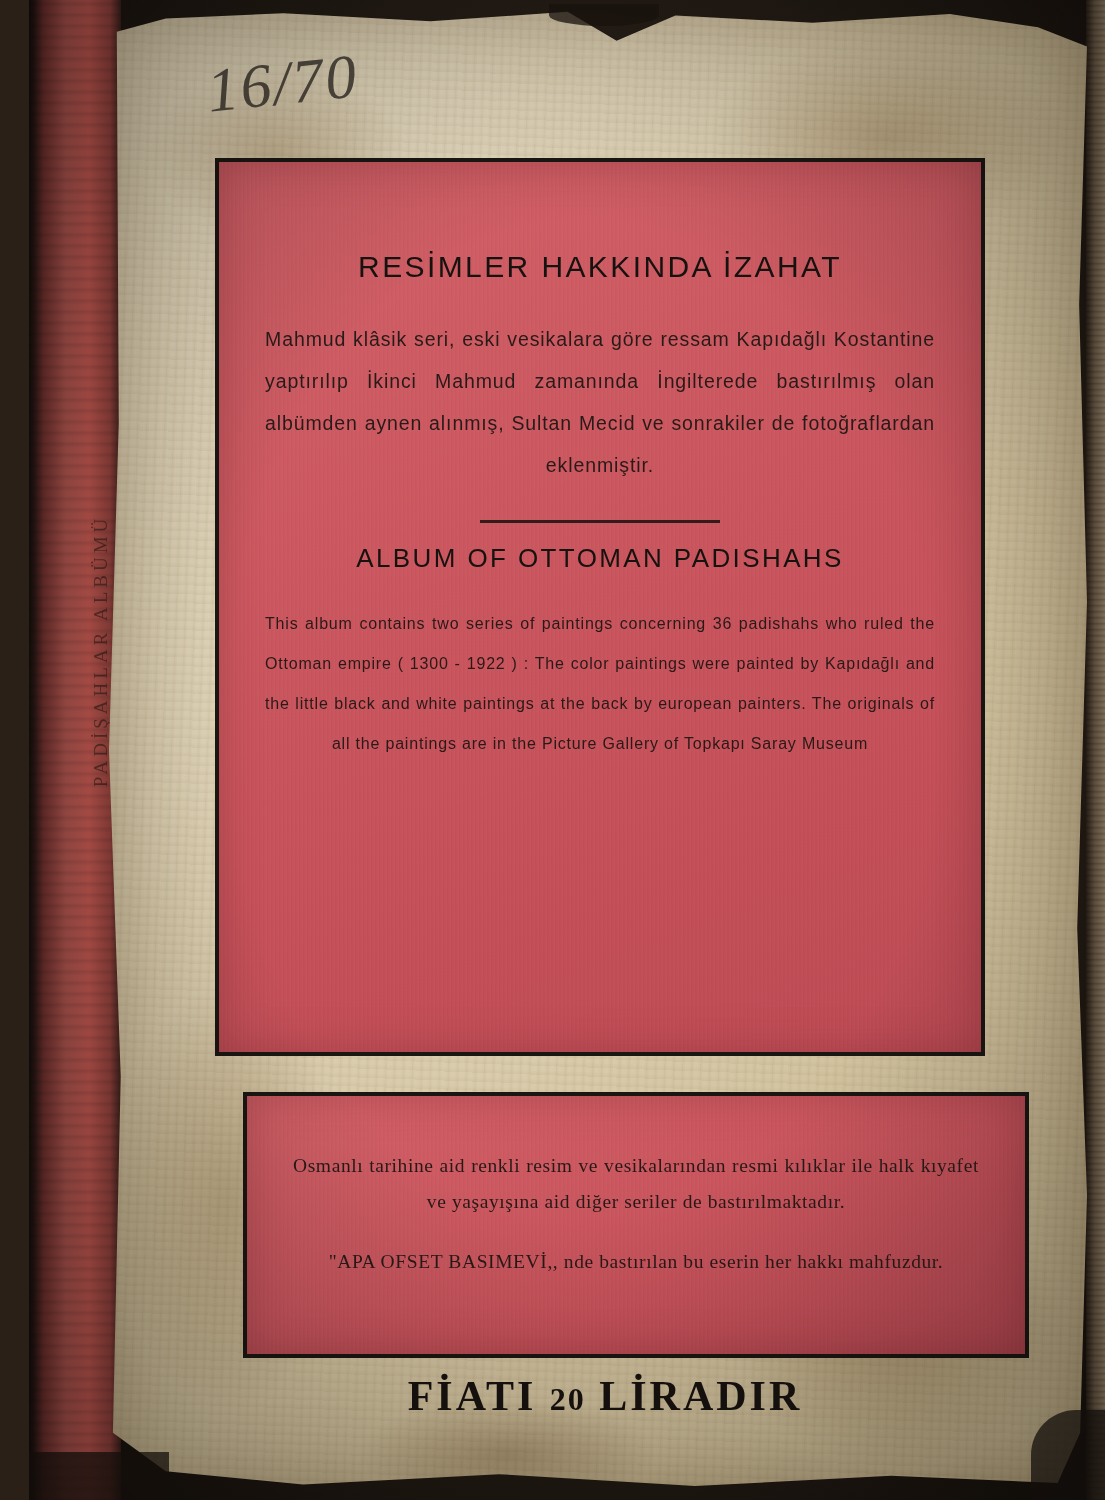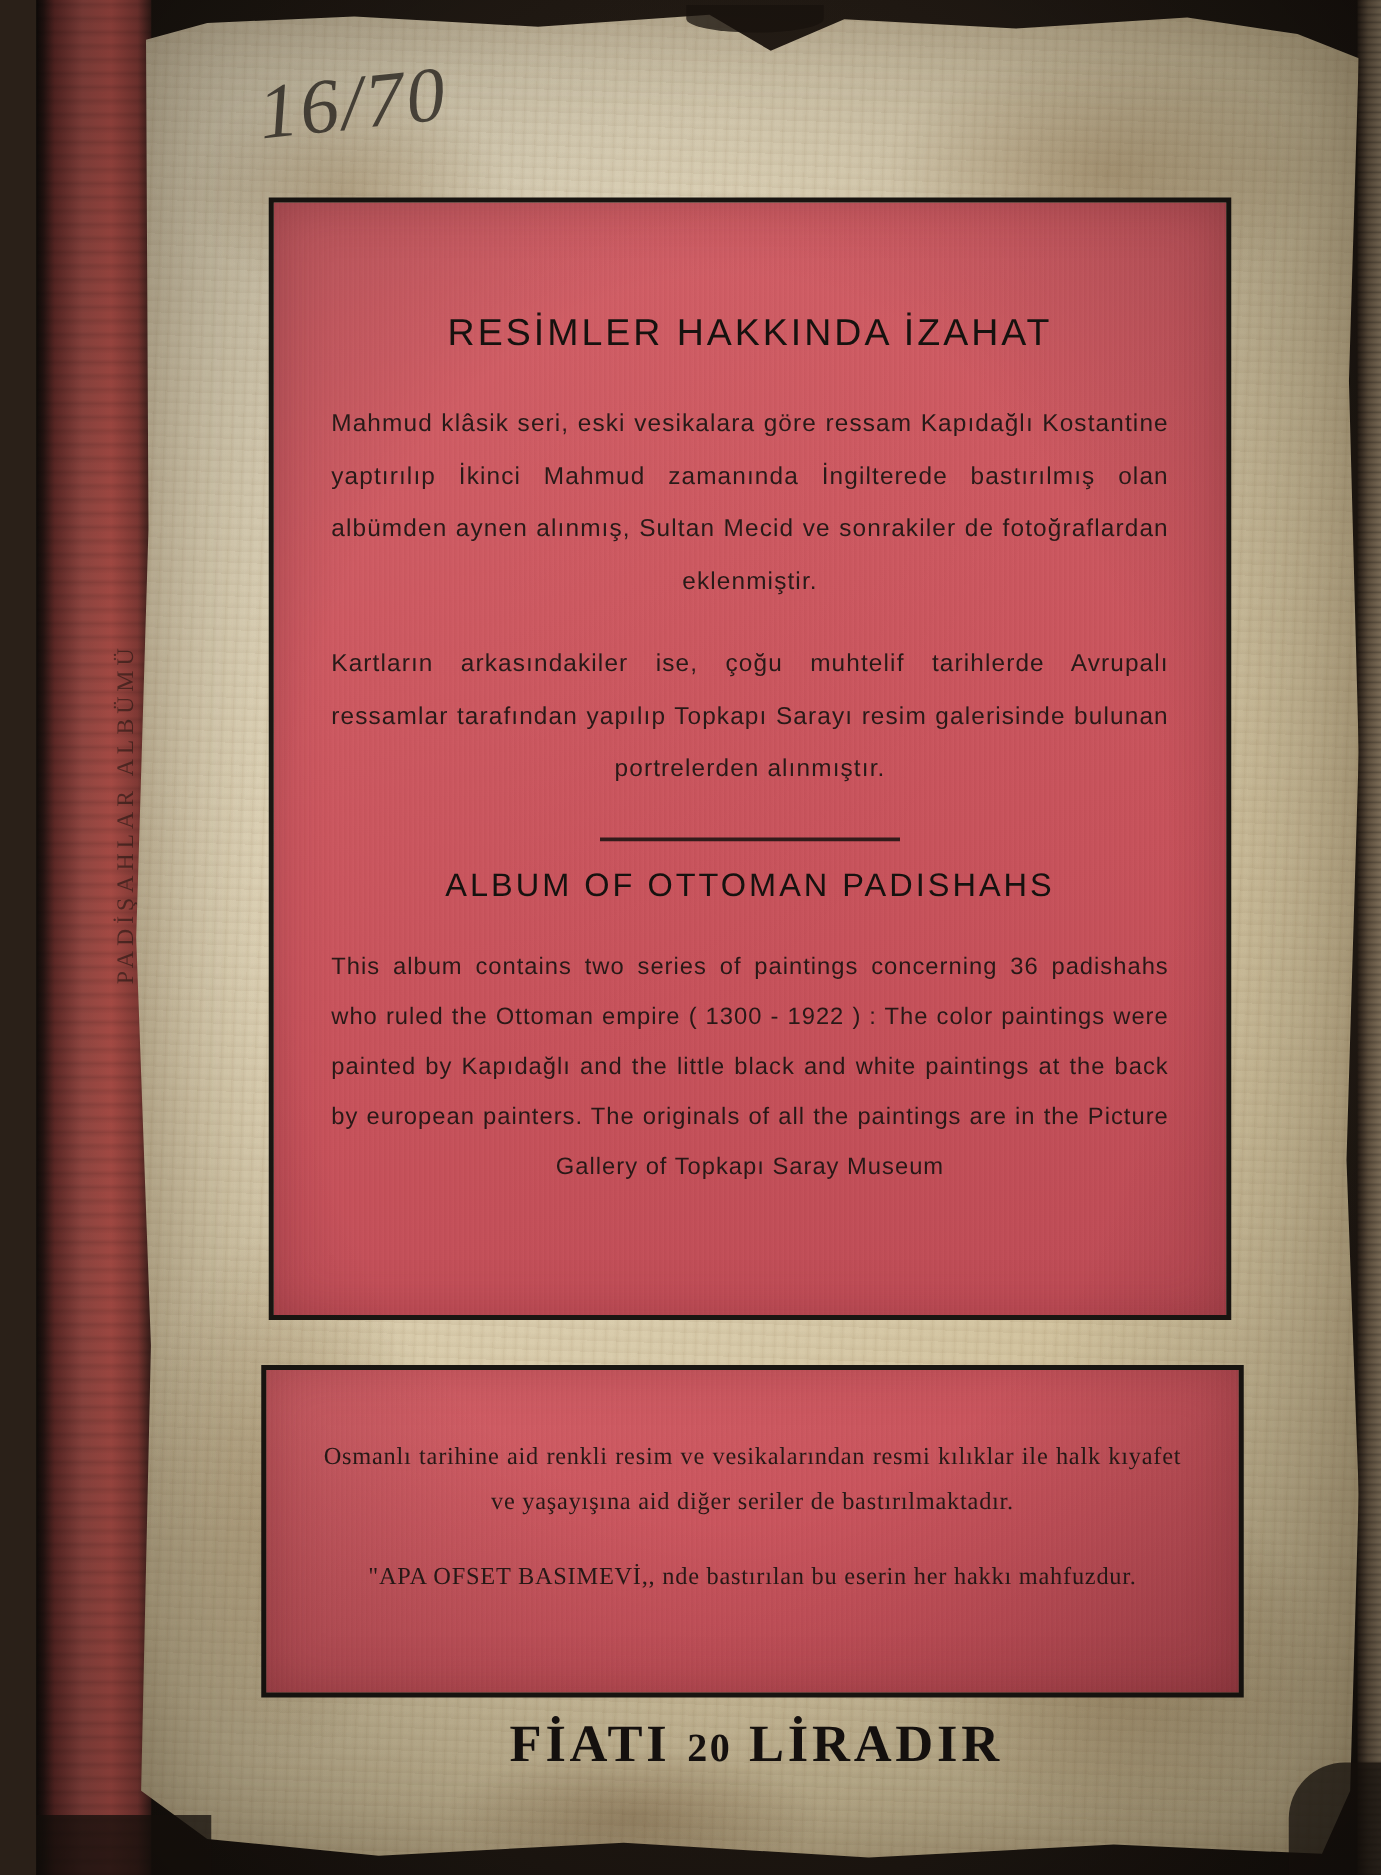--- a/index.html
+++ b/index.html
@@ -157,21 +157,21 @@
     pointer-events: none;
   }
 
   #panel-main {
     left: 186px;
     top: 158px;
     width: 762px;
     height: 890px;
   }
   #panel-note {
-    left: 180px;
+    left: 214px;
     top: 1092px;
     width: 778px;
     height: 258px;
   }
 
   .panel-body {
     position: relative;
     padding: 0 46px;
     z-index: 2;
   }
@@ -208,21 +208,21 @@
   .rule {
     width: 240px;
     height: 3px;
     background: #17120f;
     margin: 34px auto 0 auto;
     opacity: .85;
   }
 
   .en-para {
     color: #181310;
-    font-size: 19px;
+    font-size: 16px;
     line-height: 40px;
     letter-spacing: .8px;
     text-align: justify;
     text-align-last: center;
     margin: 30px 0 0 0;
     opacity: .9;
   }
 
   .note-para {
     color: #1a1411;
@@ -300,21 +300,20 @@
 
   <div class="handwriting">16/70</div>
 
   <div class="panel" id="panel-main">
     <div class="panel-inner-shade"></div>
     <div class="panel-body">
 
       <div class="heading" id="tr-heading">RESİMLER HAKKINDA İZAHAT</div>
 
       <p class="para" id="tr-p1">Mahmud klâsik seri, eski vesikalara göre ressam Kapıdağlı Kostantine yaptırılıp İkinci Mahmud zamanında İngilterede bastırılmış olan albümden aynen alınmış, Sultan Mecid ve sonrakiler de fotoğraflardan eklenmiştir.</p>
-      <p class="para" id="tr-p2">Kartların arkasındakiler ise, çoğu muhtelif tarihlerde Avrupalı ressamlar tarafından yapılıp Topkapı Sarayı resim galerisinde bulunan portrelerden alınmıştır.</p>
 
       <div class="rule"></div>
 
       <div class="heading" id="en-heading">ALBUM OF OTTOMAN PADISHAHS</div>
 
       <p class="en-para">This album contains two series of paintings concerning 36 padishahs who ruled the Ottoman empire ( 1300 - 1922 ) : The color paintings were painted by Kapıdağlı and the little black and white paintings at the back by european painters. The originals of all the paintings are in the Picture Gallery of Topkapı Saray Museum</p>
     </div>
   </div>
 
   <div class="panel" id="panel-note">

